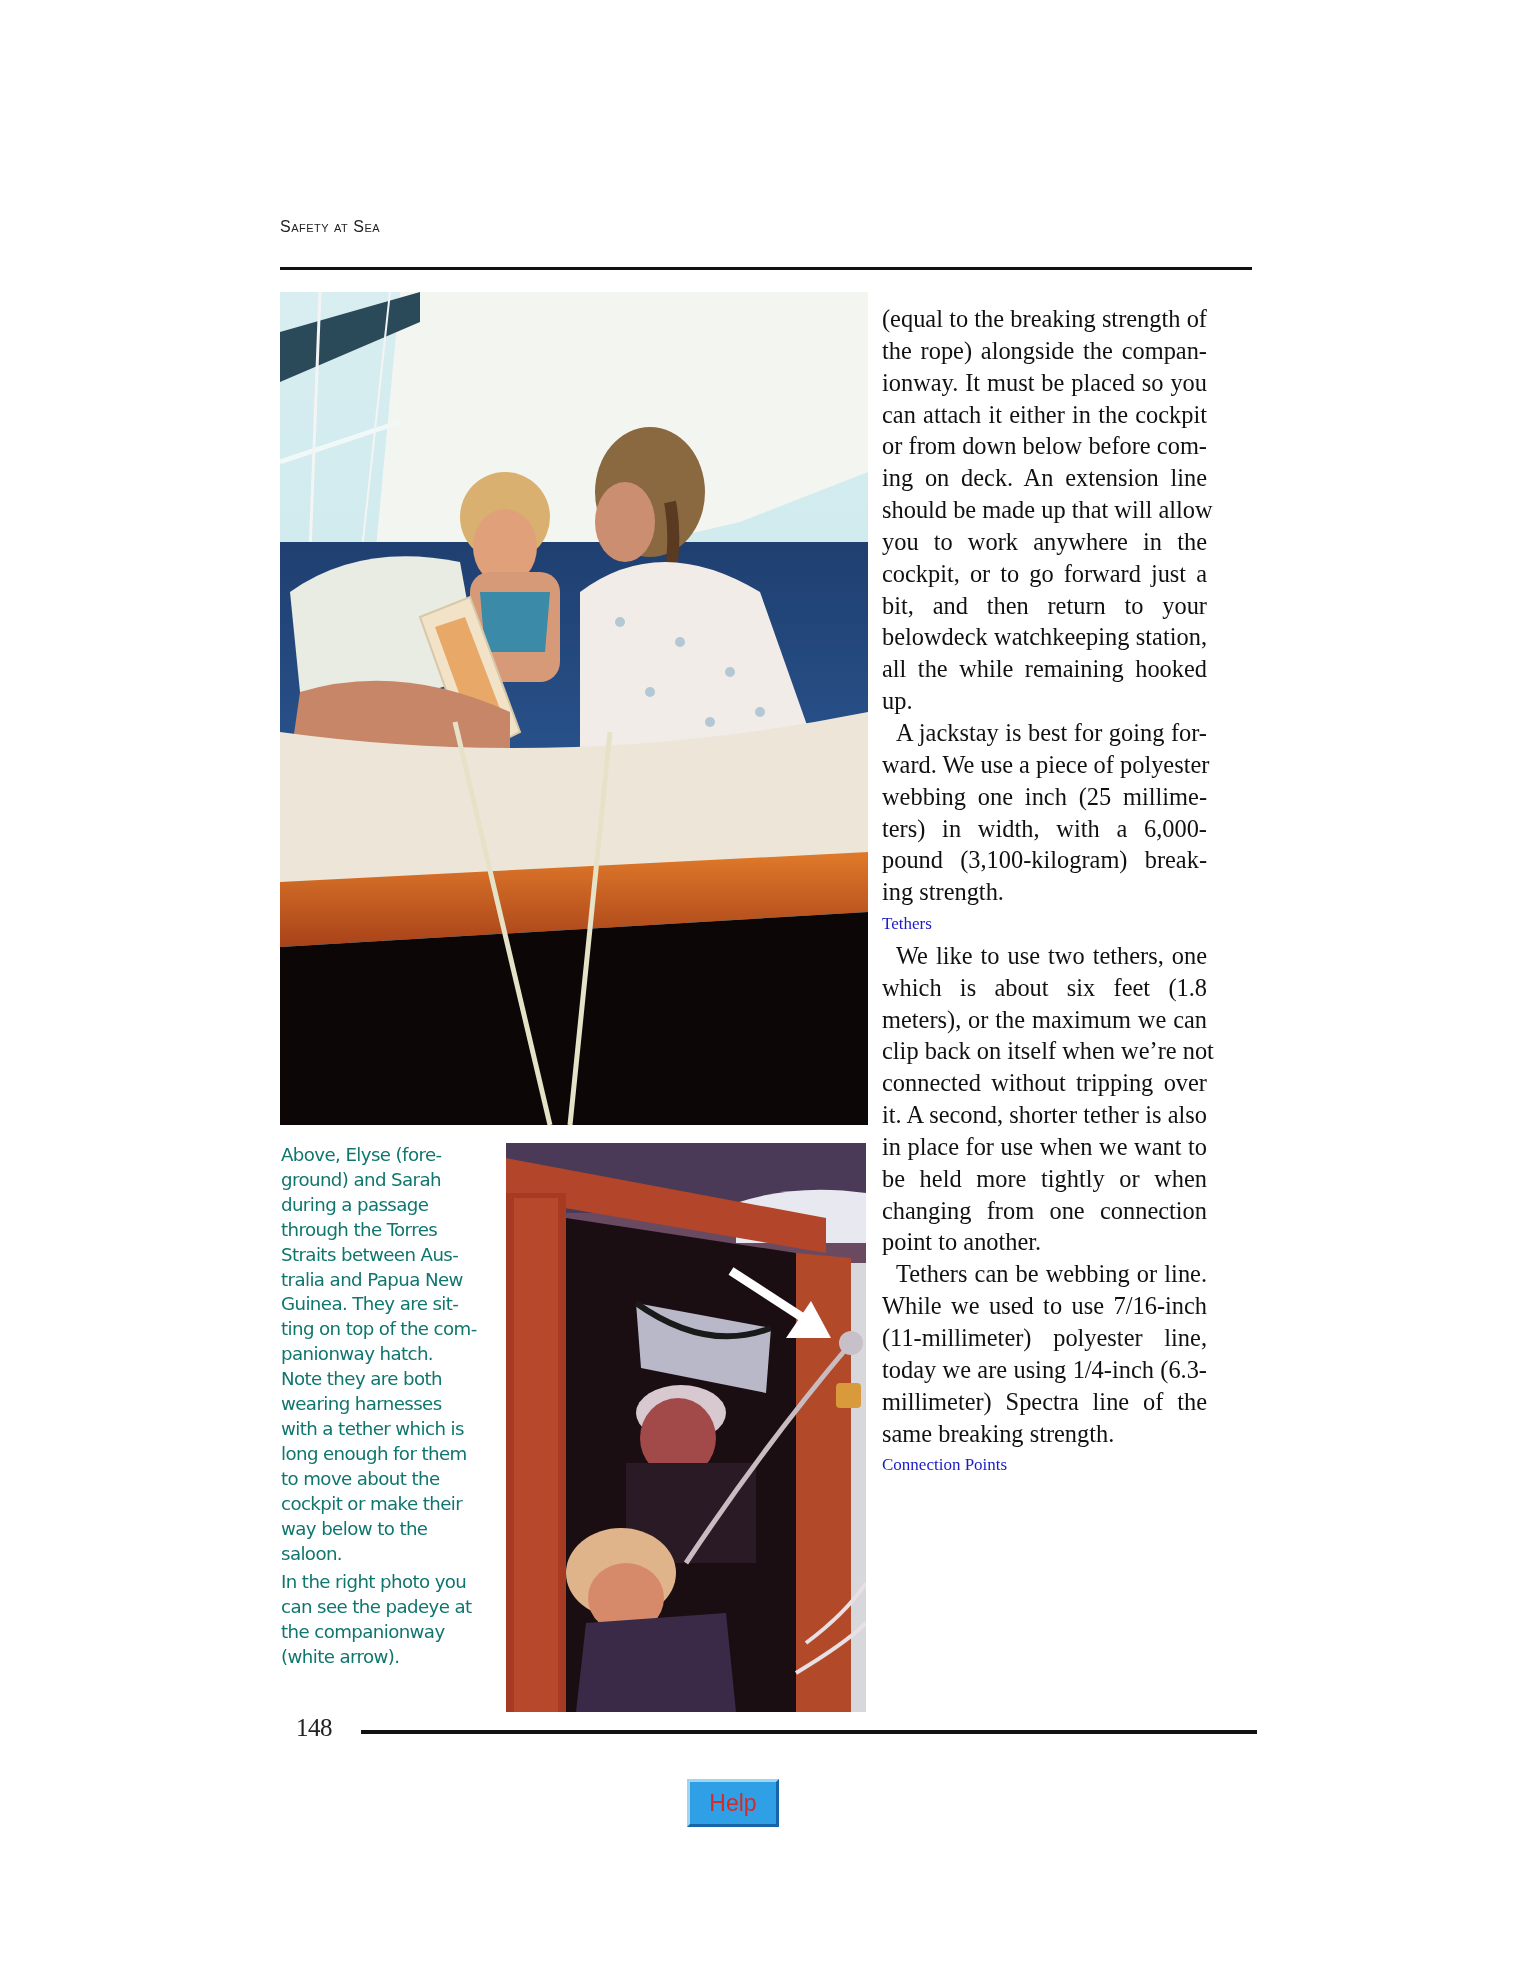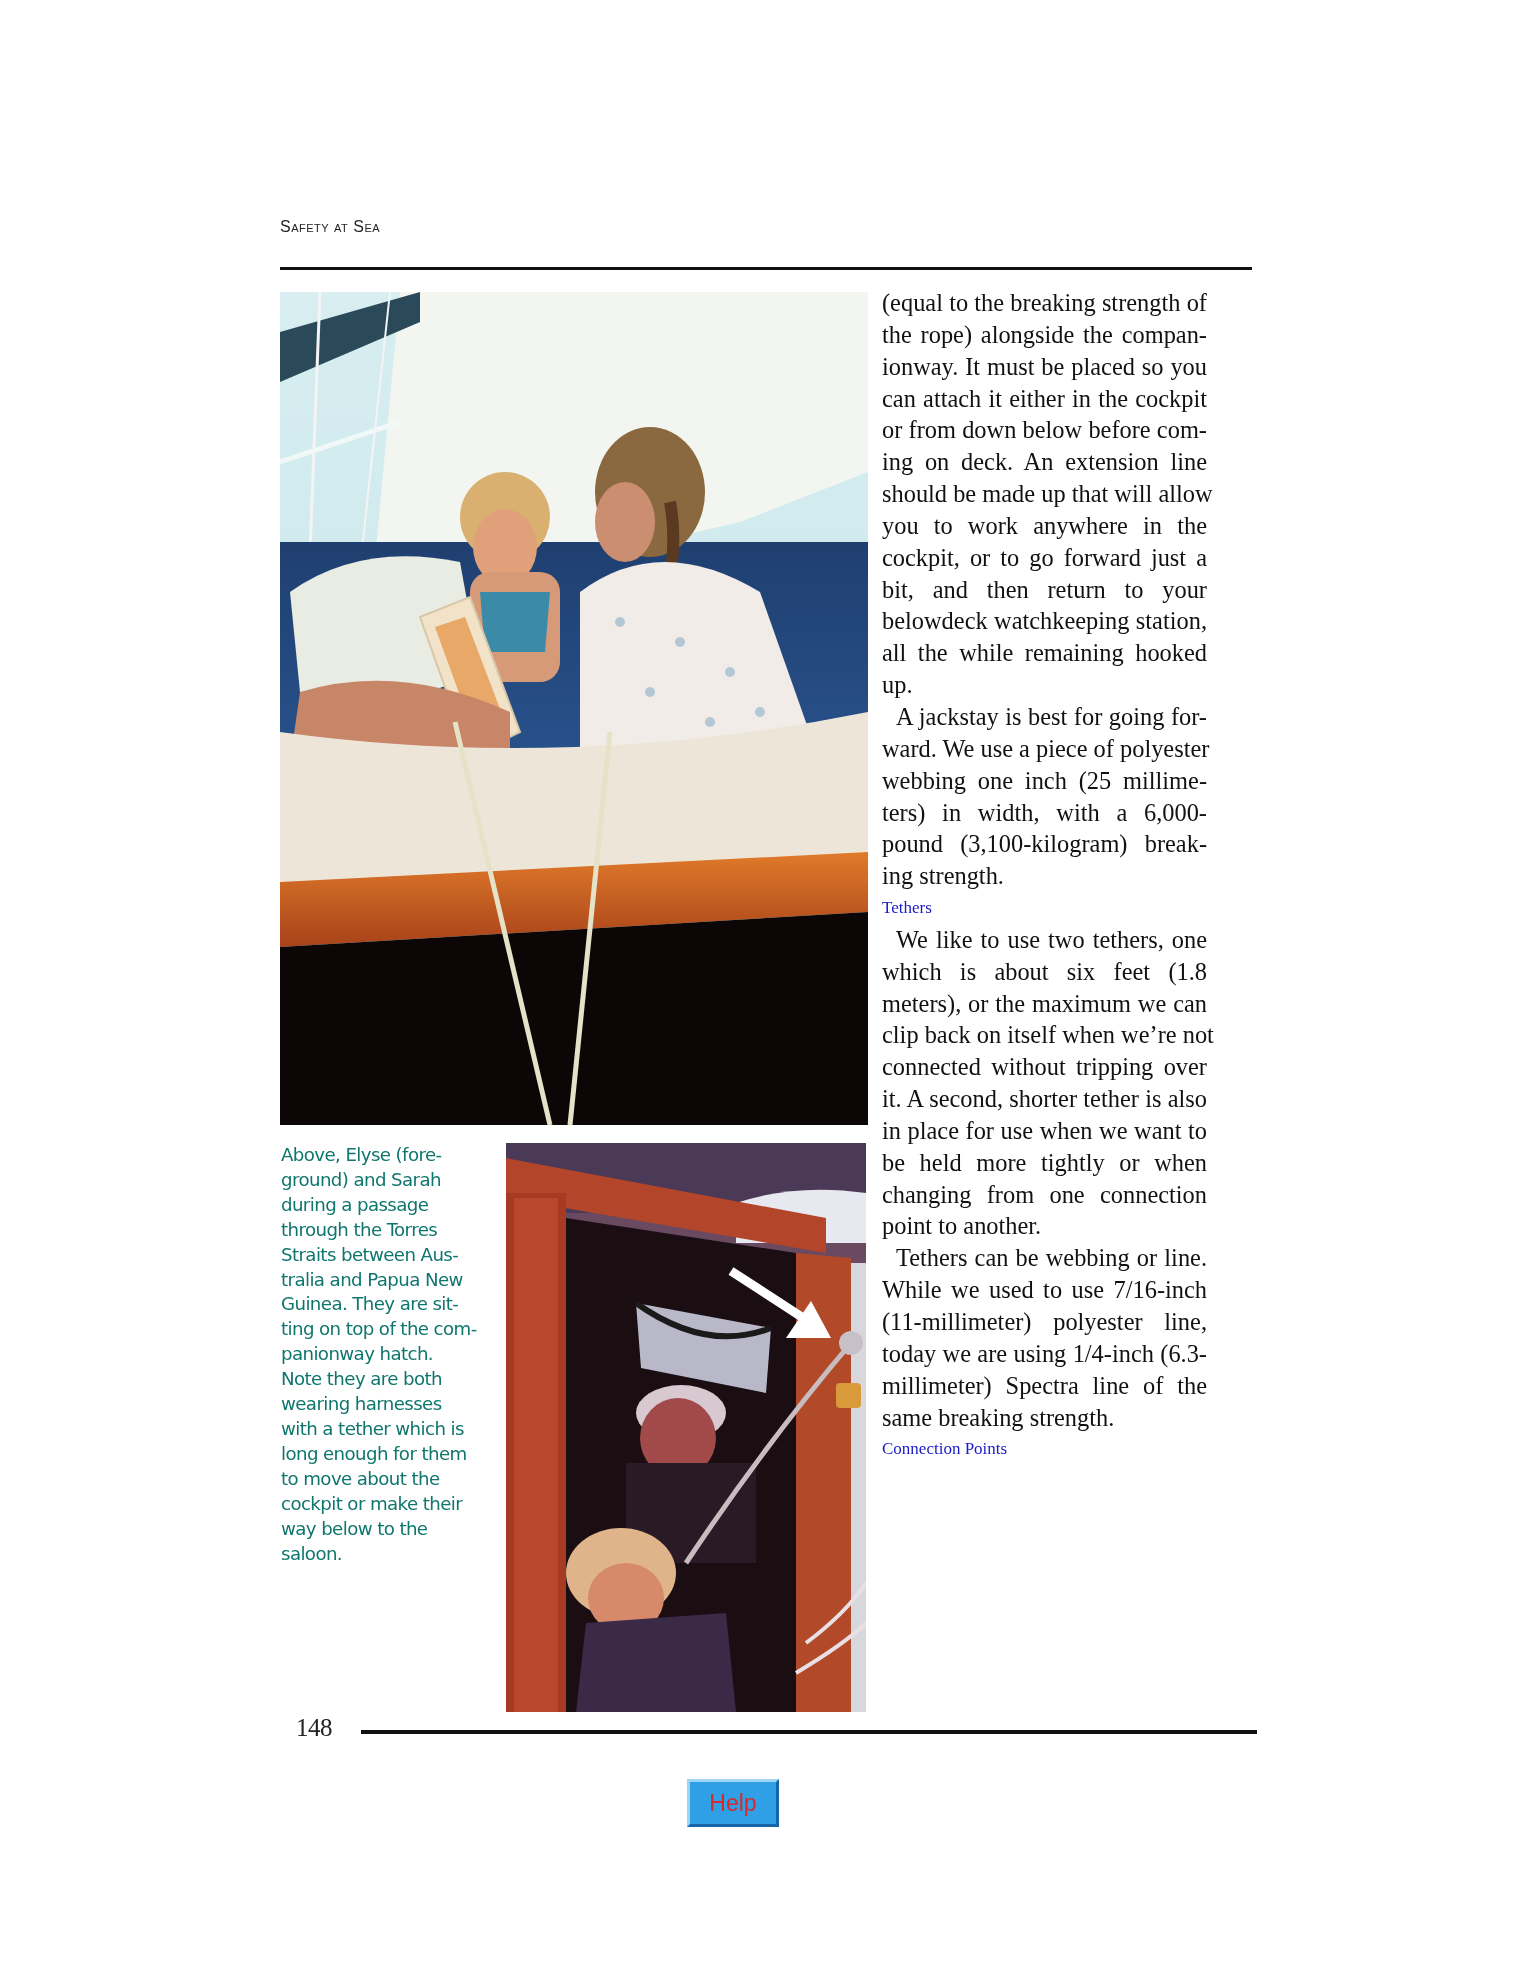--- a/index.html
+++ b/index.html
@@ -34,21 +34,21 @@
     position: absolute; left: 281px; top: 1143px; width: 215px;
     font-family: "DejaVu Sans", sans-serif;
     font-size: 18.2px; line-height: 24.9px; color: #0f766e;
     letter-spacing: -0.6px;
   }
   .caption p { margin: 0; }
   .caption p + p { margin-top: 4px; }
   .caption .ln { display: block; white-space: nowrap; }
 
   .body-col {
-    position: absolute; left: 882px; top: 287px; width: 325px;
+    position: absolute; left: 882px; top: 303px; width: 325px;
     font-family: "Liberation Serif", serif;
     font-size: 24.4px; line-height: 31.85px; color: #111;
   }
   .body-col .ln {
     display: block; white-space: nowrap;
     text-align: justify; text-align-last: justify;
     height: 31.85px;
   }
   .body-col .ln.last { text-align-last: left; }
   .body-col .ln.indent { padding-left: 14px; }
@@ -160,20 +160,26 @@
     <span class="ln">panionway hatch.</span>
     <span class="ln">Note they are both</span>
     <span class="ln">wearing harnesses</span>
     <span class="ln">with a tether which is</span>
     <span class="ln">long enough for them</span>
     <span class="ln">to move about the</span>
     <span class="ln">cockpit or make their</span>
     <span class="ln">way below to the</span>
     <span class="ln">saloon.</span>
   </p>
+  <p>
+    <span class="ln">In the right photo you</span>
+    <span class="ln">can see the padeye at</span>
+    <span class="ln">the companionway</span>
+    <span class="ln">(white arrow).</span>
+  </p>
 </div>
 
 <div class="photo" id="photo-bottom">
   <svg viewBox="0 0 360 569" preserveAspectRatio="none">
     <rect width="360" height="569" fill="#6a4a60"></rect>
 
     <rect x="0" y="0" width="360" height="70" fill="#4a3a58"></rect>
     <path d="M230,60 Q290,40 360,50 L360,100 L230,100 Z" fill="#e8e8f0"></path>
 
     <polygon points="0,15 320,75 320,110 0,55" fill="#b2452a"></polygon>

